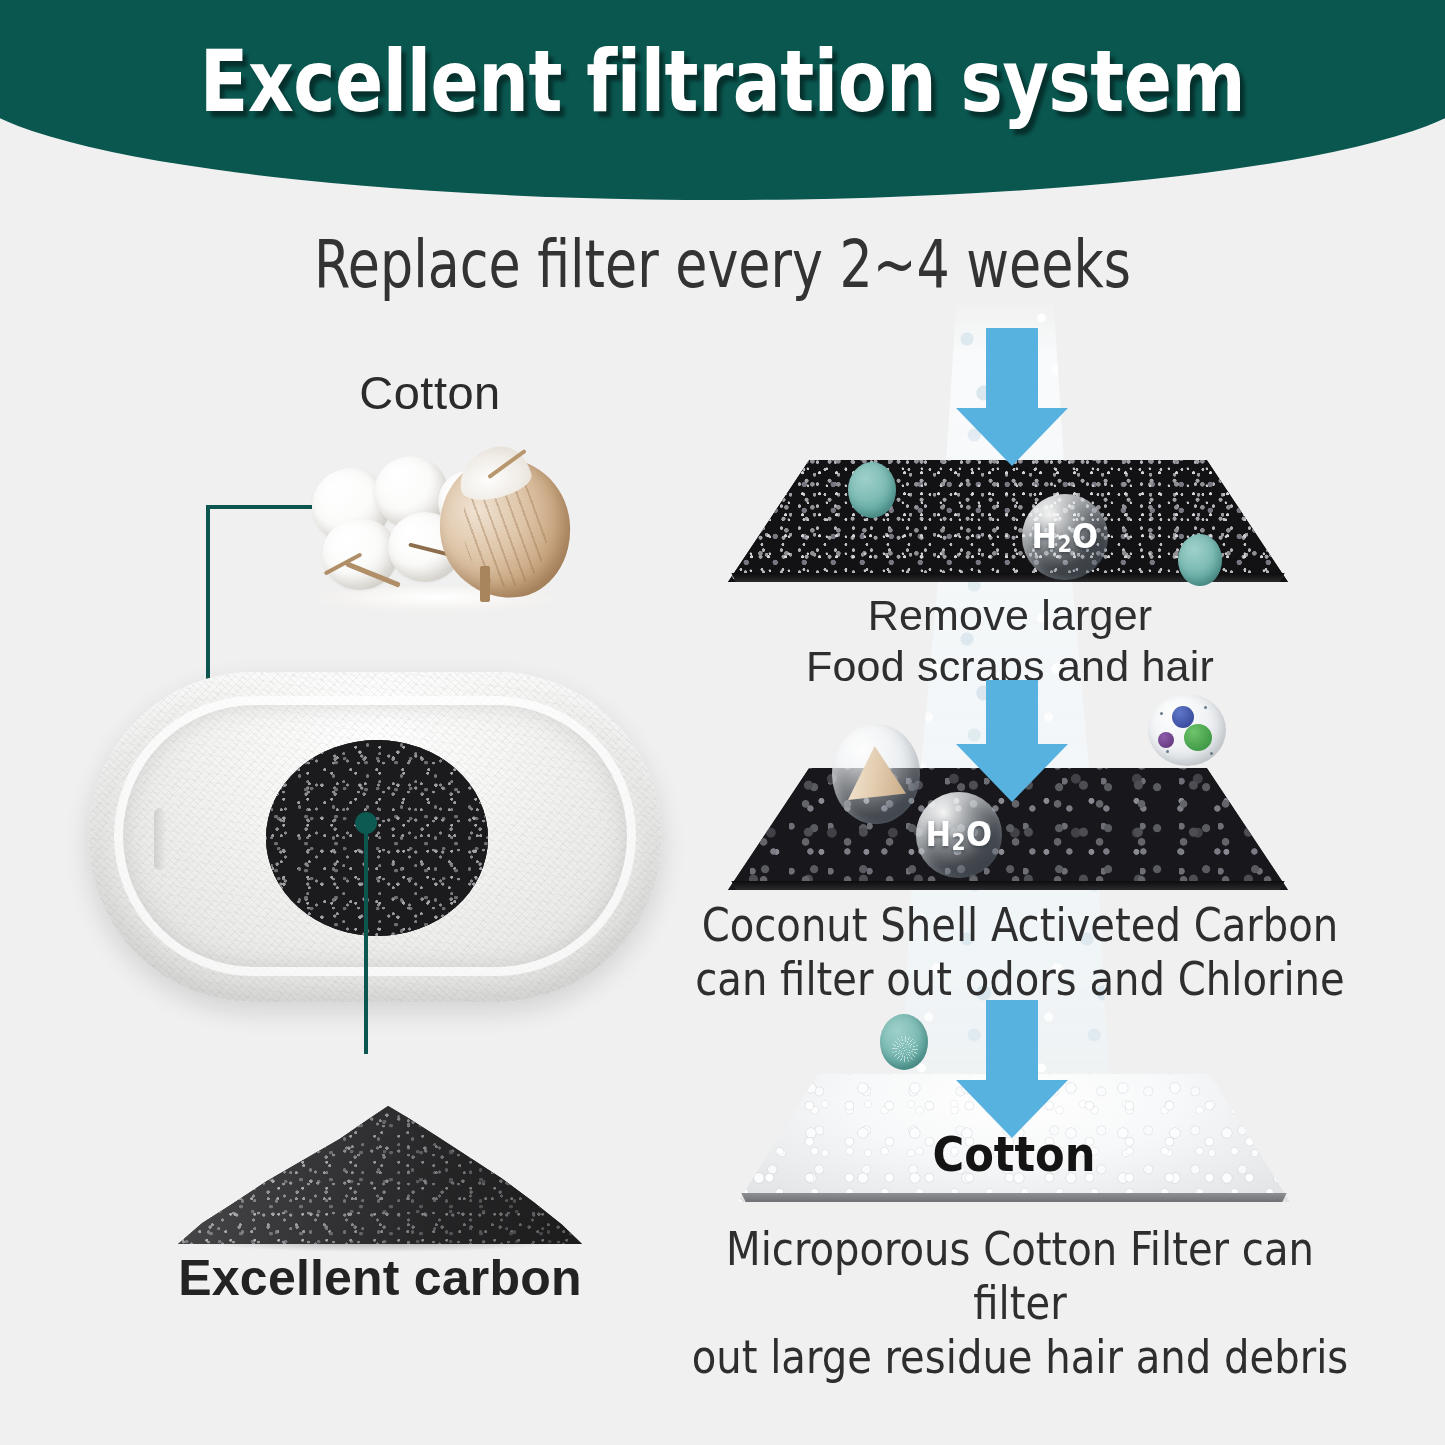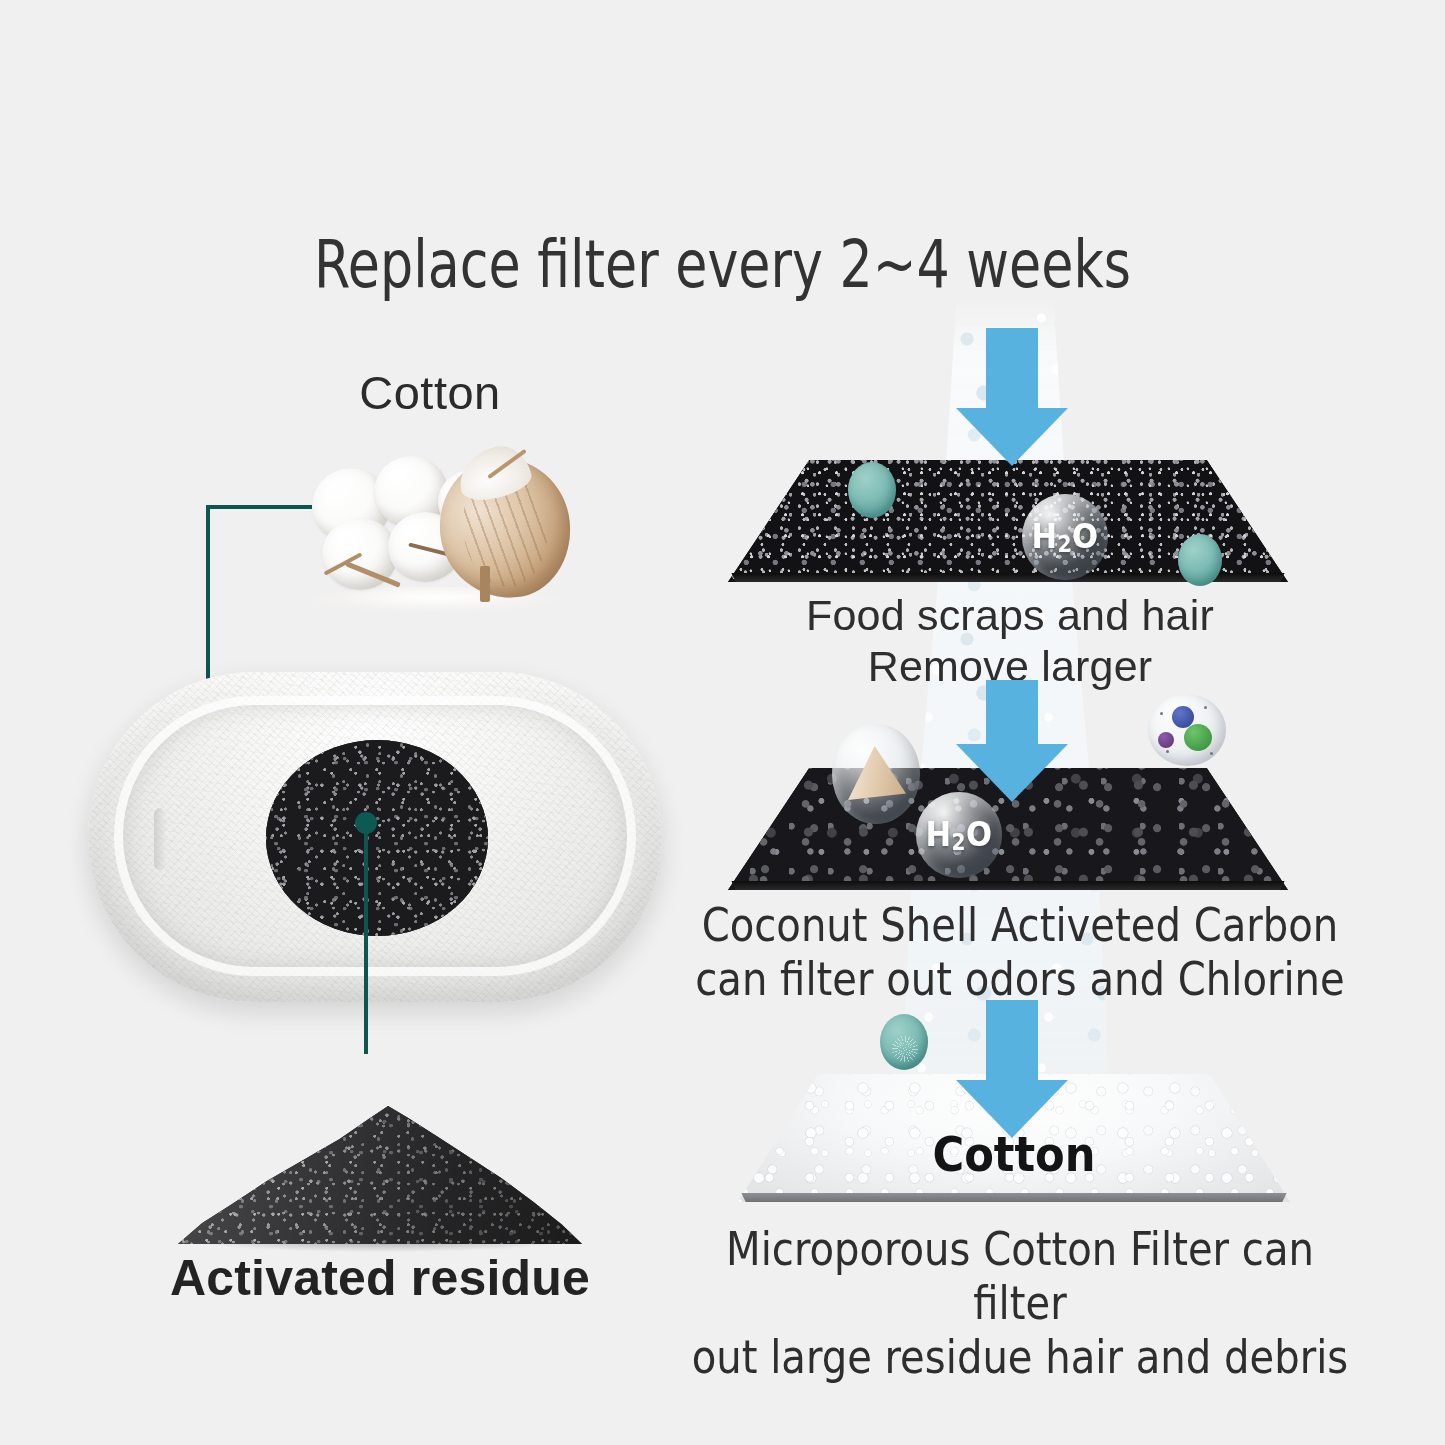--- a/index.html
+++ b/index.html
@@ -428,20 +428,24 @@
     font-family:"DejaVu Sans Condensed","Liberation Sans Narrow","Liberation Sans",sans-serif;
     font-size:46px; line-height:54px;
     transform:scaleX(0.97); transform-origin:center top;
   }
 </style>
 </head>
 <body>
 
 <div id="page">
 
+  <div id="banner">
+    <div id="banner-shape"></div>
+    <div id="banner-title">Excellent filtration system</div>
+  </div>
 
   <div id="subtitle">Replace filter every 2~4 weeks</div>
 
   <div id="label-cotton">Cotton</div>
 
   <div id="cotton-photo">
     <div class="shadowbed"></div>
     <div class="boll b1"></div>
     <div class="boll b3"></div>
     <div class="boll b2"></div>
@@ -472,21 +476,21 @@
   <div class="leader" style="left:364px; top:822px; width:4px; height:232px;"></div>
   <div class="leader-dot" style="left:355px; top:812px;"></div>
 
   <div id="carbon-pile">
     <div class="base-shadow"></div>
     <div class="mound">
       <div class="granules"></div>
       <div class="shade"></div>
     </div>
   </div>
-  <div id="label-carbon">Activated residue</div>
+  <div id="label-carbon">Excellent carbon</div>
 
   <div id="water-stream">
     <div class="col"></div>
     <div class="sparkle"></div>
   </div>
 
   <div class="arrow" id="arrow1">
     <div class="shaft"></div>
     <div class="head"></div>
   </div>
@@ -497,22 +501,22 @@
     </div>
     <div class="slab-edge"></div>
   </div>
   <div class="blob" id="blob1"></div>
   <div class="blob" id="blob2"></div>
   <div class="h2o" id="h2o1">
     <span>H<sub>2</sub>O</span>
   </div>
 
   <div class="caption" id="caption1">
+    <div>Remove larger</div>
     <div>Food scraps and hair</div>
-    <div>Remove larger</div>
   </div>
 
   <div class="arrow" id="arrow2">
     <div class="shaft"></div>
     <div class="head"></div>
   </div>
 
   <div class="layer" id="layer2">
     <div class="slab">
       <div class="tex"></div>

